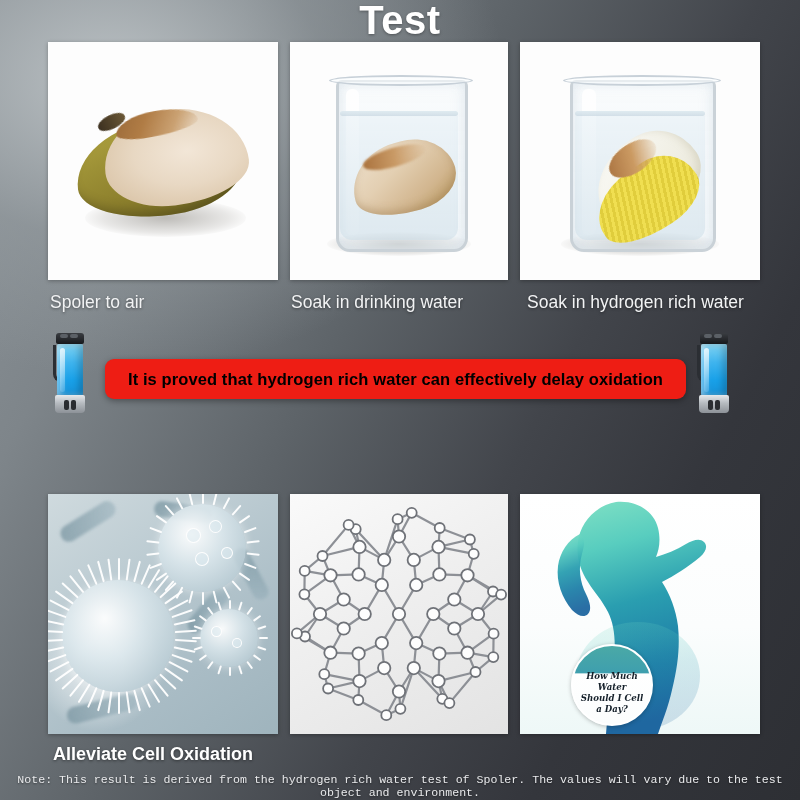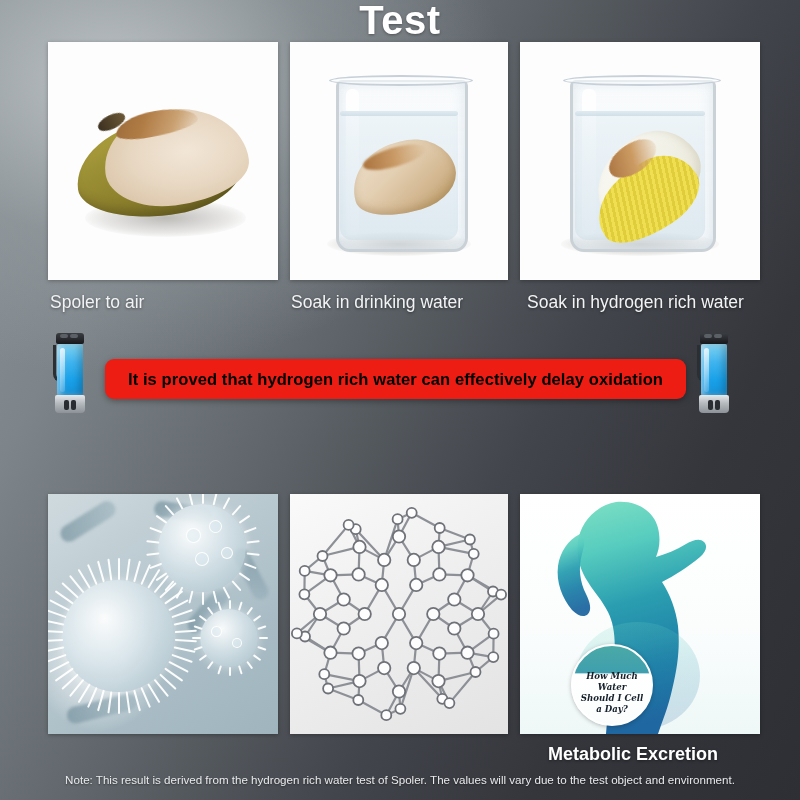--- a/index.html
+++ b/index.html
@@ -244,20 +244,21 @@
   .badge-text{
     font-family:"DejaVu Serif","Liberation Serif",serif;
     font-style:italic;font-size:8.6px;line-height:11px;font-weight:bold;
     color:#15202a;text-align:center;padding-bottom:9px;width:100%;
   }
 
   .note{
     position:absolute;left:0;right:0;
     text-align:center;color:#e9eaec;font-size:11.6px;
     text-shadow:0 1px 2px rgba(0,0,0,.45);
+    font-family:Liberation Mono, monospace;
   }
 </style>
 </head>
 <body>
 
 <div id="page">
 
   <div class="title">Test</div>
 
   <div class="panel" style="left:48px;top:42px;width:230px;height:238px;">
@@ -632,17 +633,17 @@
     </div>
     <div class="badge">
       <div class="badge-text">
         <div>How Much Water</div>
         <div>Should I Cell</div>
         <div>a Day?</div>
       </div>
     </div>
   </div>
 
-  <div class="caption bold" style="left:548px;top:744px;">Metabolic Excretion</div>
+  <div class="caption bold" style="left:53px;top:744px;">Alleviate Cell Oxidation</div>
 
   <div class="note" style="top:773px;">Note: This result is derived from the hydrogen rich water test of Spoler. The values will vary due to the test object and environment.</div>
 
 </div>
 
 </body></html>

